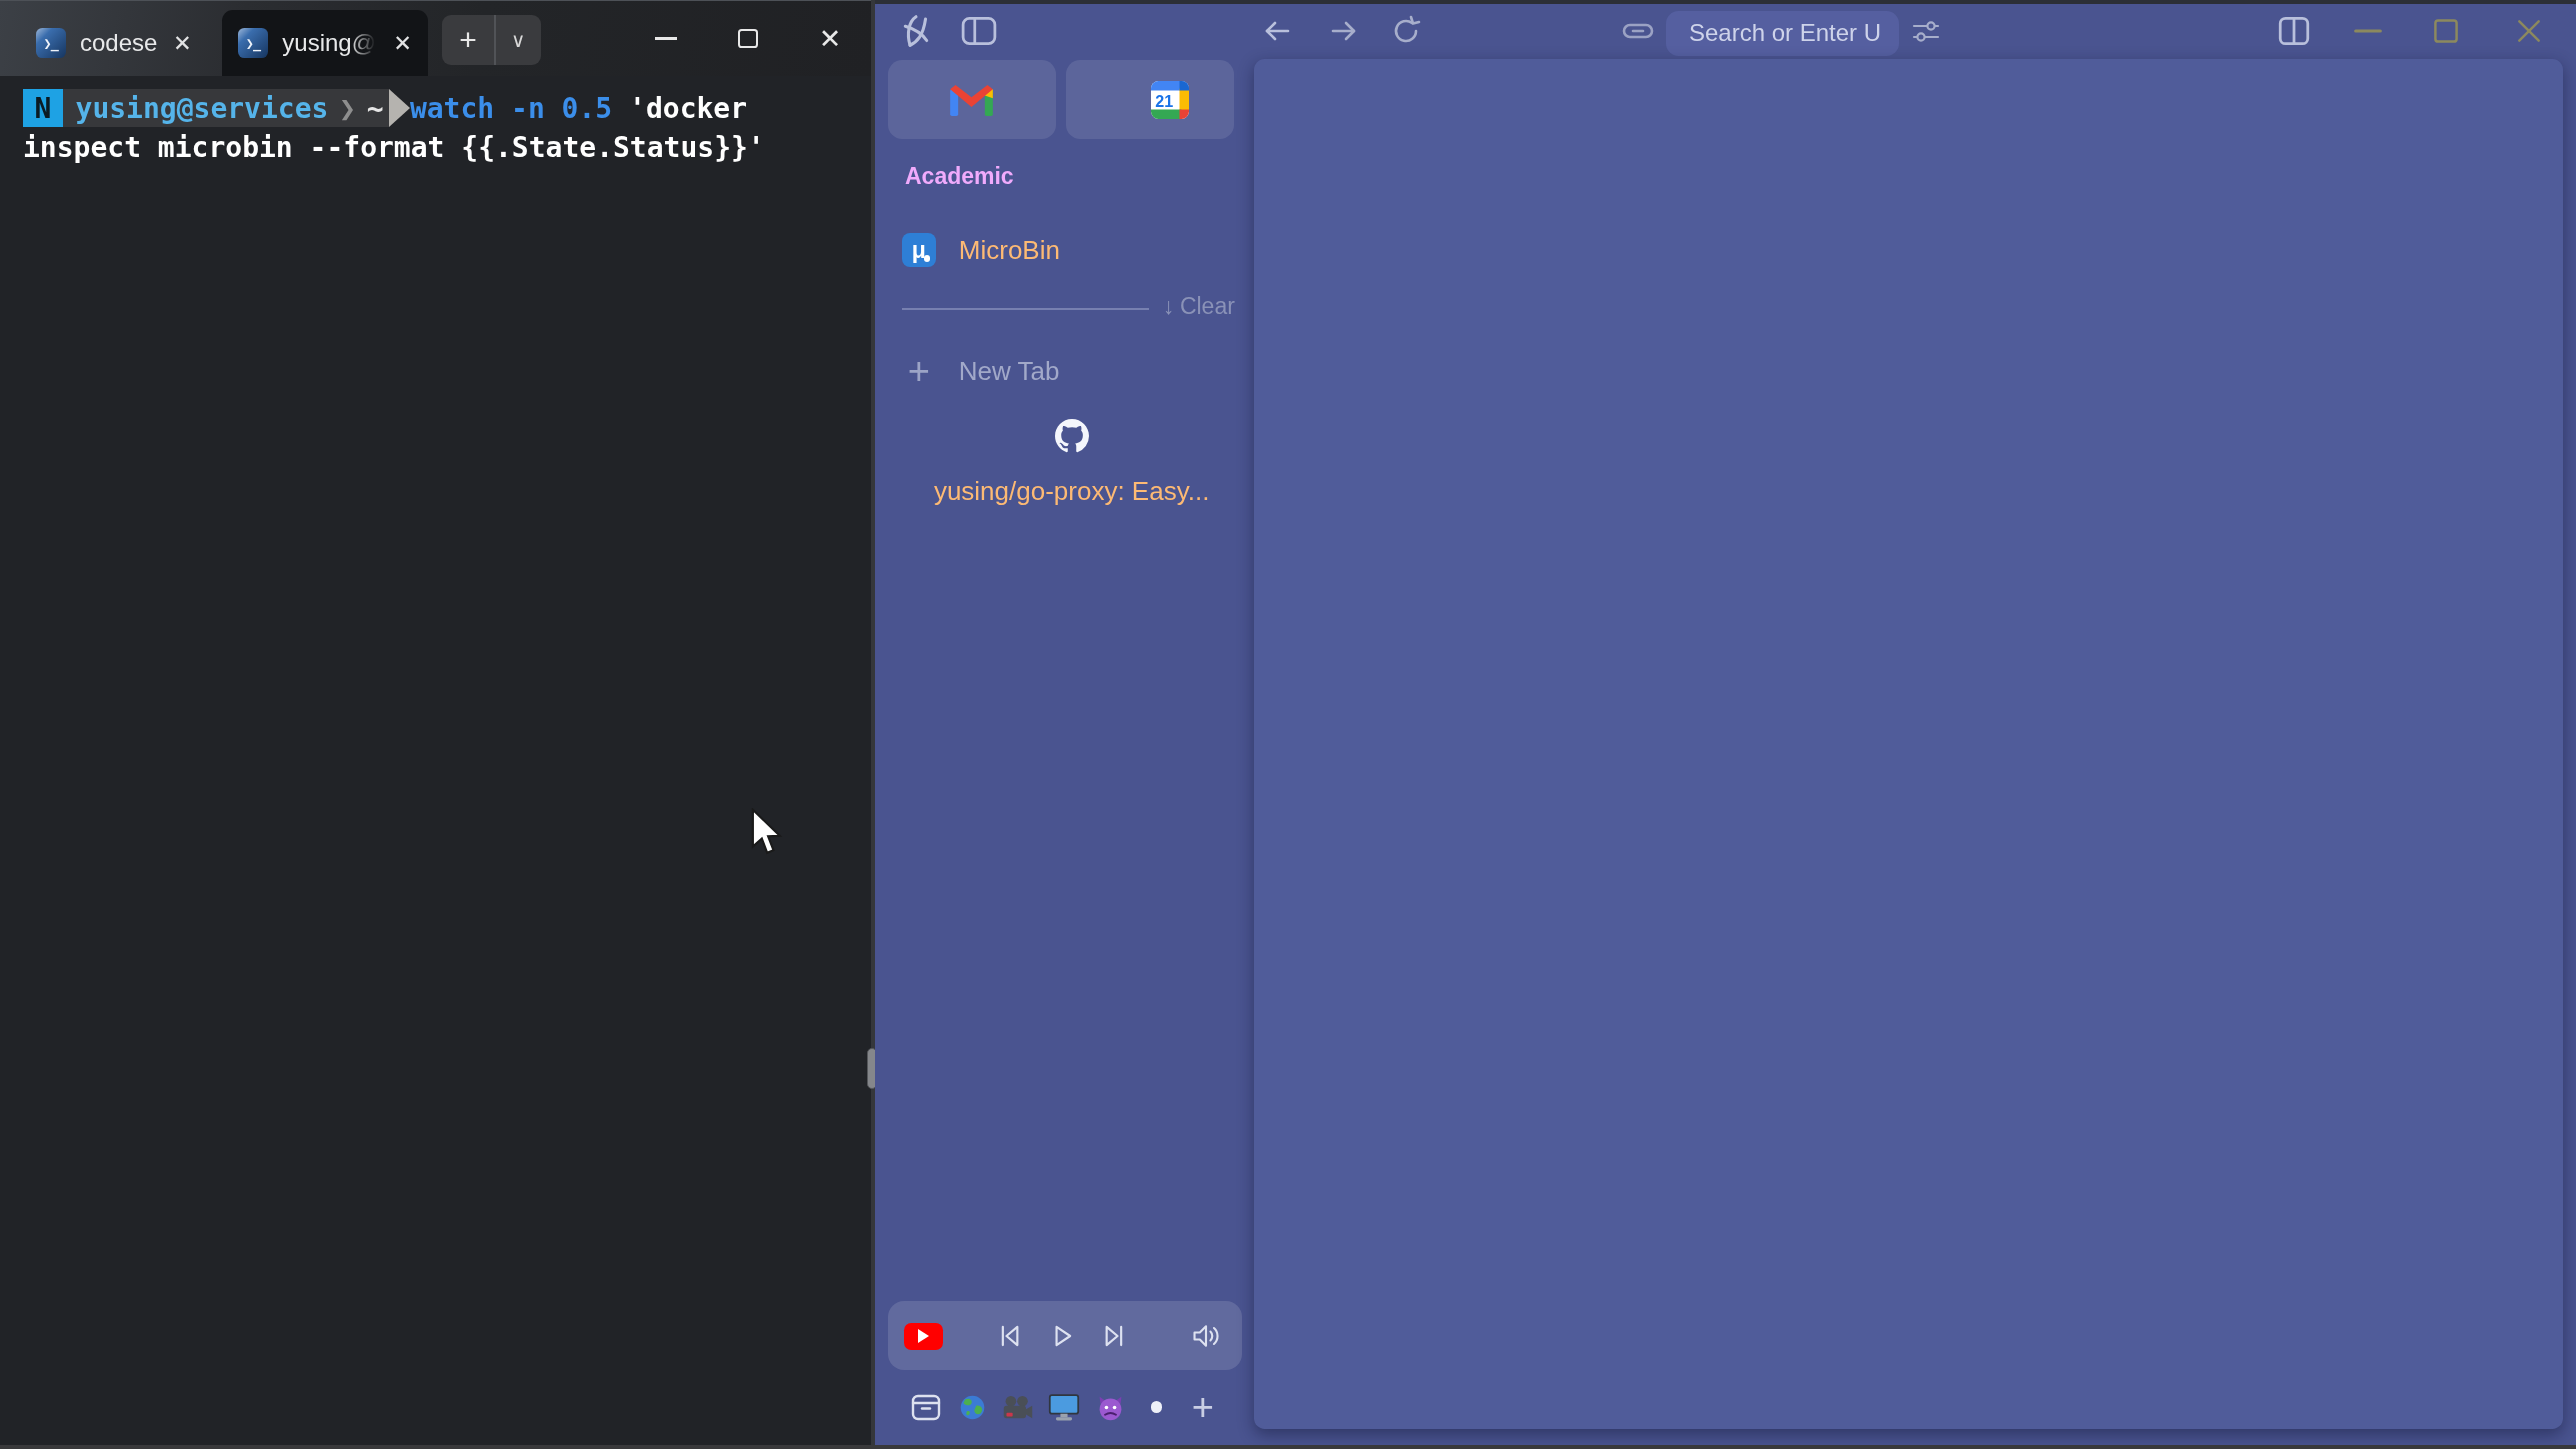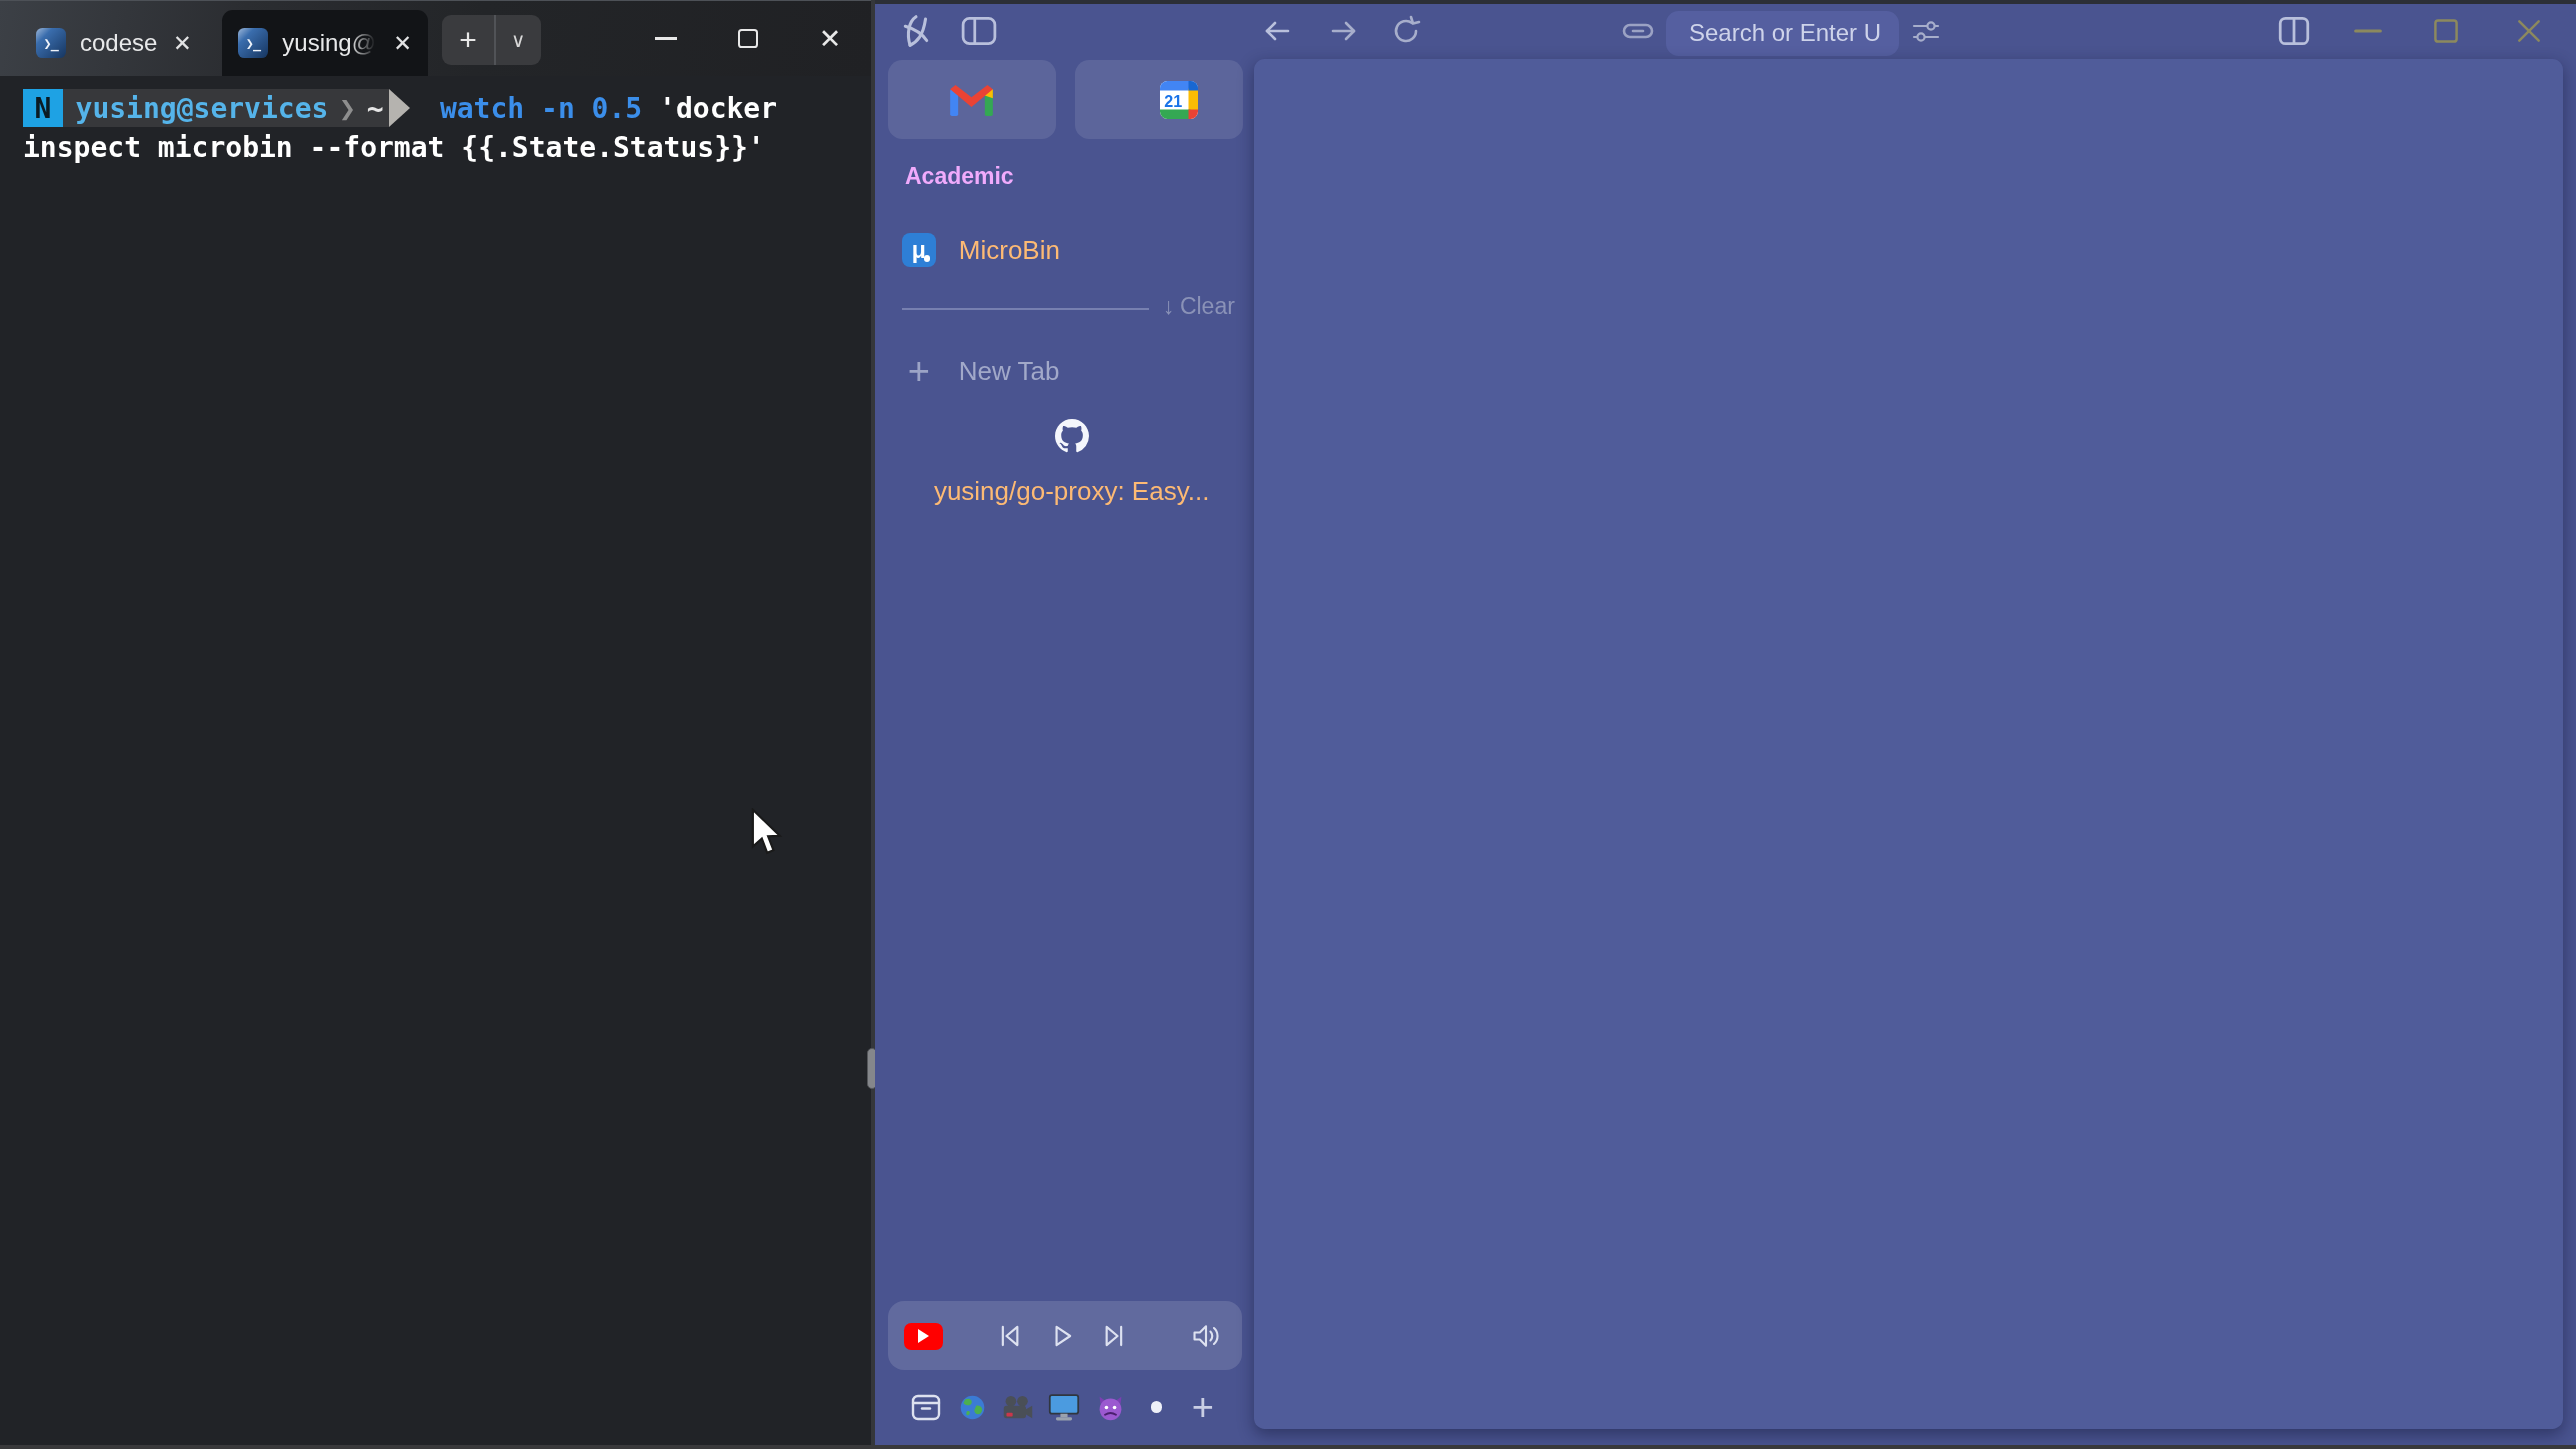--- a/index.html
+++ b/index.html
@@ -28,21 +28,21 @@
   .tc-close-x{font-size:27px;font-weight:300;}
 
   .term-body{padding:12.5px 0 0 23px;}
   .prow{display:flex;align-items:center;height:39px;font:bold 28px "DejaVu Sans Mono",monospace;white-space:pre;}
   .badge{background:#1ea2e4;color:#0b1b24;height:38px;padding:0 11.6px;display:flex;align-items:center;flex:none;}
   .seg{background:#37383b;height:38px;display:flex;align-items:center;padding:0 5.4px 0 12.5px;flex:none;}
   .seg .user{color:#55b4ea;}
   .seg .chev{color:#8e8e8e;padding:0 10.7px;font-weight:normal;}
   .seg .path{color:#e6e6e6;}
   .pl-arrow{width:0;height:0;border-top:19px solid transparent;border-bottom:19px solid transparent;border-left:21.5px solid #b5b3af;flex:none;}
-  .cmd-blue{color:#3b8eea;margin-left:30px;}
+  .cmd-blue{color:#3b8eea;}
   .cmd-yellow{color:#ffffff;}
   .prow2{padding-left:0;}
 
   
   .divider{position:absolute;left:871px;top:0;width:3.6px;height:1449px;background:#35373b;}
   .divider-handle{position:absolute;left:867px;top:1048px;width:9.8px;height:41px;border-radius:5.4px;background:#85878b;border:0.9px solid #55575b;}
 
   
   .browser{position:absolute;left:875px;top:0;width:1701px;height:1449px;background:#4a5490;}
   .b-topline{position:absolute;left:0;top:0;width:100%;height:3.6px;background:#2c2f36;}
@@ -51,21 +51,21 @@
   .tb-icon svg{display:block;}
   .stroke-ic{stroke:#b9c0dc;stroke-width:2.6;fill:none;stroke-linecap:round;stroke-linejoin:round;}
   .search-pill{position:absolute;left:791px;top:7.2px;width:233px;height:45px;border-radius:12.5px;background:#555fa0;display:flex;align-items:center;}
   .search-pill input{background:transparent;border:none;outline:none;width:100%;padding:0 18px 0 23px;color:#ced3ea;font-size:24px;font-family:"Liberation Sans",sans-serif;}
   .search-pill input::placeholder{color:#ced3ea;opacity:1;}
   .olive .stroke-ic{stroke:#8c895e;}
 
   
   .tile{position:absolute;top:60px;width:168px;height:79px;border-radius:14.3px;background:rgba(255,255,255,.10);display:flex;align-items:center;justify-content:center;}
   .tile.gmail{left:12.5px;}
-  .tile.gcal{left:200px;padding-left:40px;}
+  .tile.gcal{left:191px;padding-left:40px;}
   .side-label{position:absolute;left:30px;top:163px;color:#f0abfc;font-size:23px;font-weight:bold;}
   .side-row{position:absolute;left:12.5px;width:354px;height:52px;border-radius:10.7px;display:flex;align-items:center;padding-left:14.3px;gap:23px;}
   .row-microbin{top:224px;}
   .row-newtab{top:345px;}
   .row-github{top:419px;flex-direction:column;}
   .mb-icon{width:34px;height:34px;border-radius:8px;background:#2e7fd6;position:relative;display:flex;align-items:center;justify-content:center;color:#fff;font-size:23px;font-weight:bold;flex:none;}
   .mb-dot{position:absolute;right:5.4px;bottom:5.4px;width:6.3px;height:6.3px;border-radius:50%;background:#fff;}
   .row-label{color:#fdba74;font-size:26px;white-space:nowrap;}
   .row-label.muted{color:#a2a9c9;}
   .nt-plus-ic{color:#9ca4c6;font-size:38px;font-weight:300;width:34px;text-align:center;flex:none;line-height:34px;}

